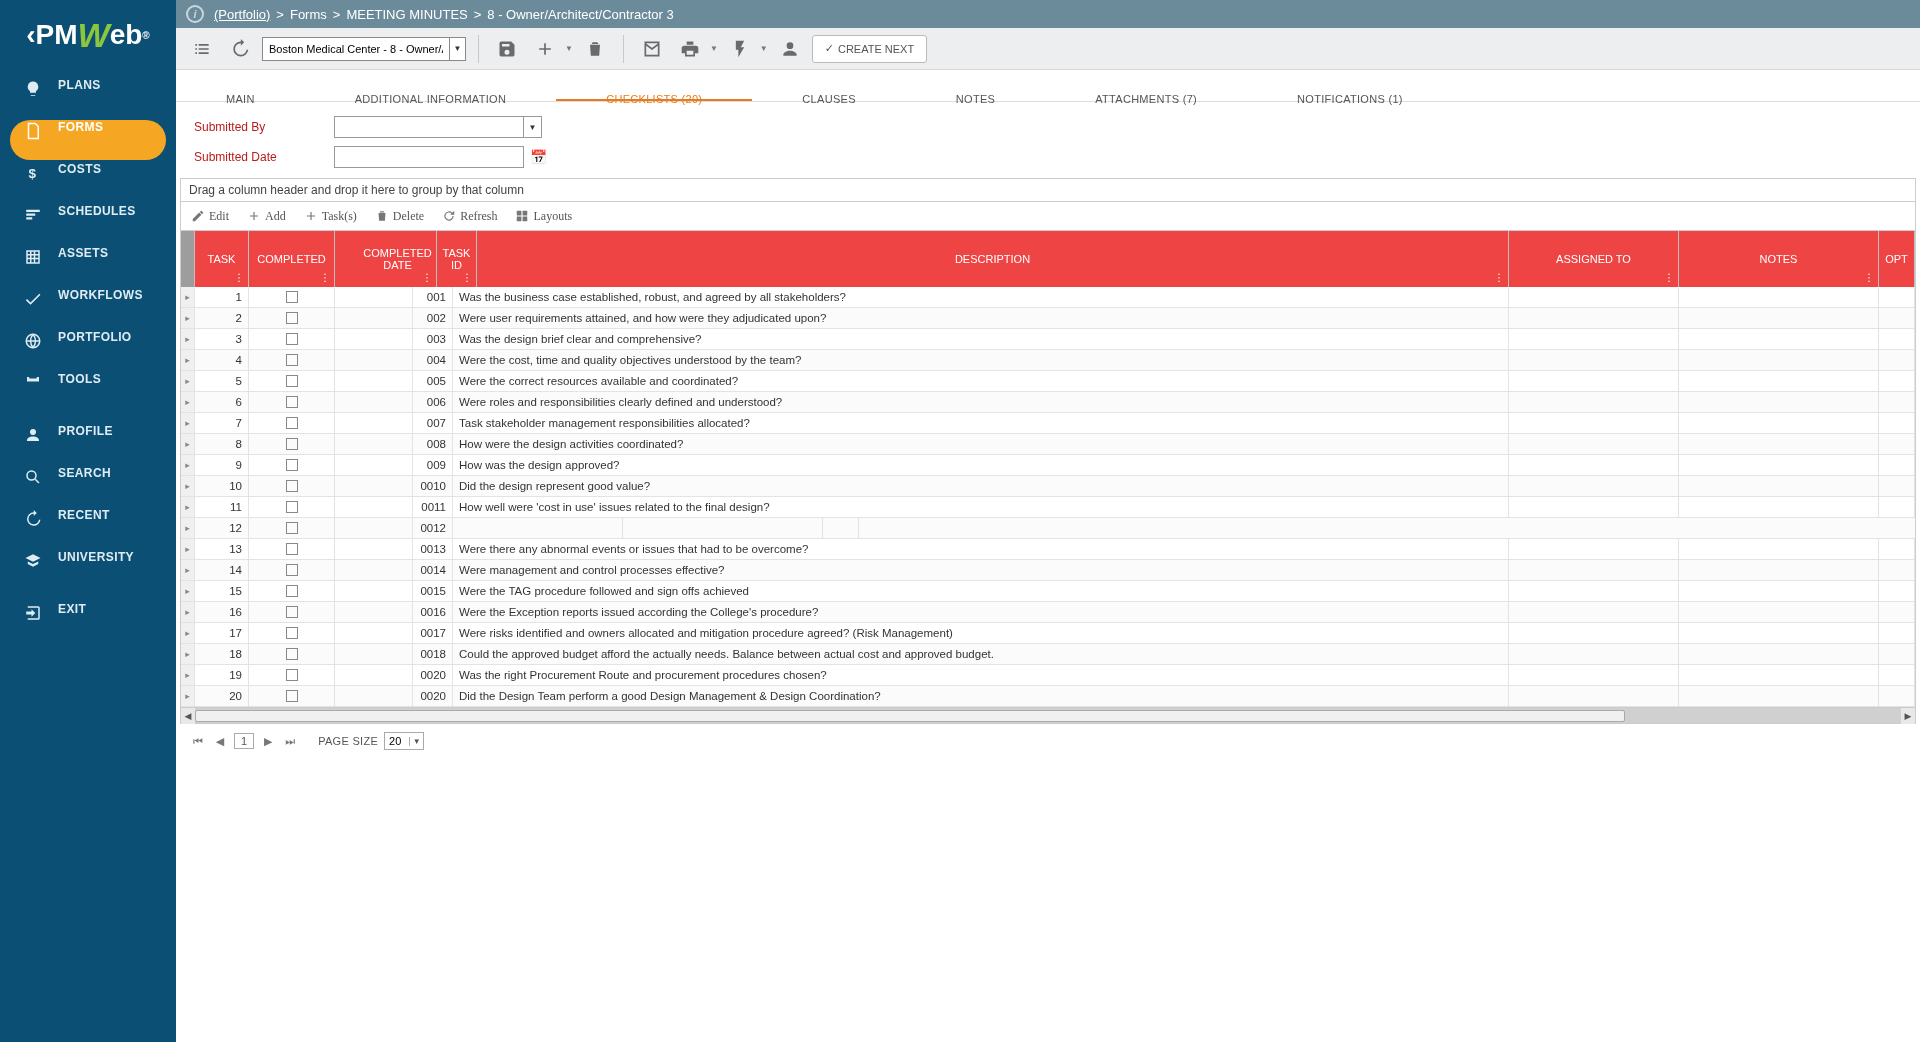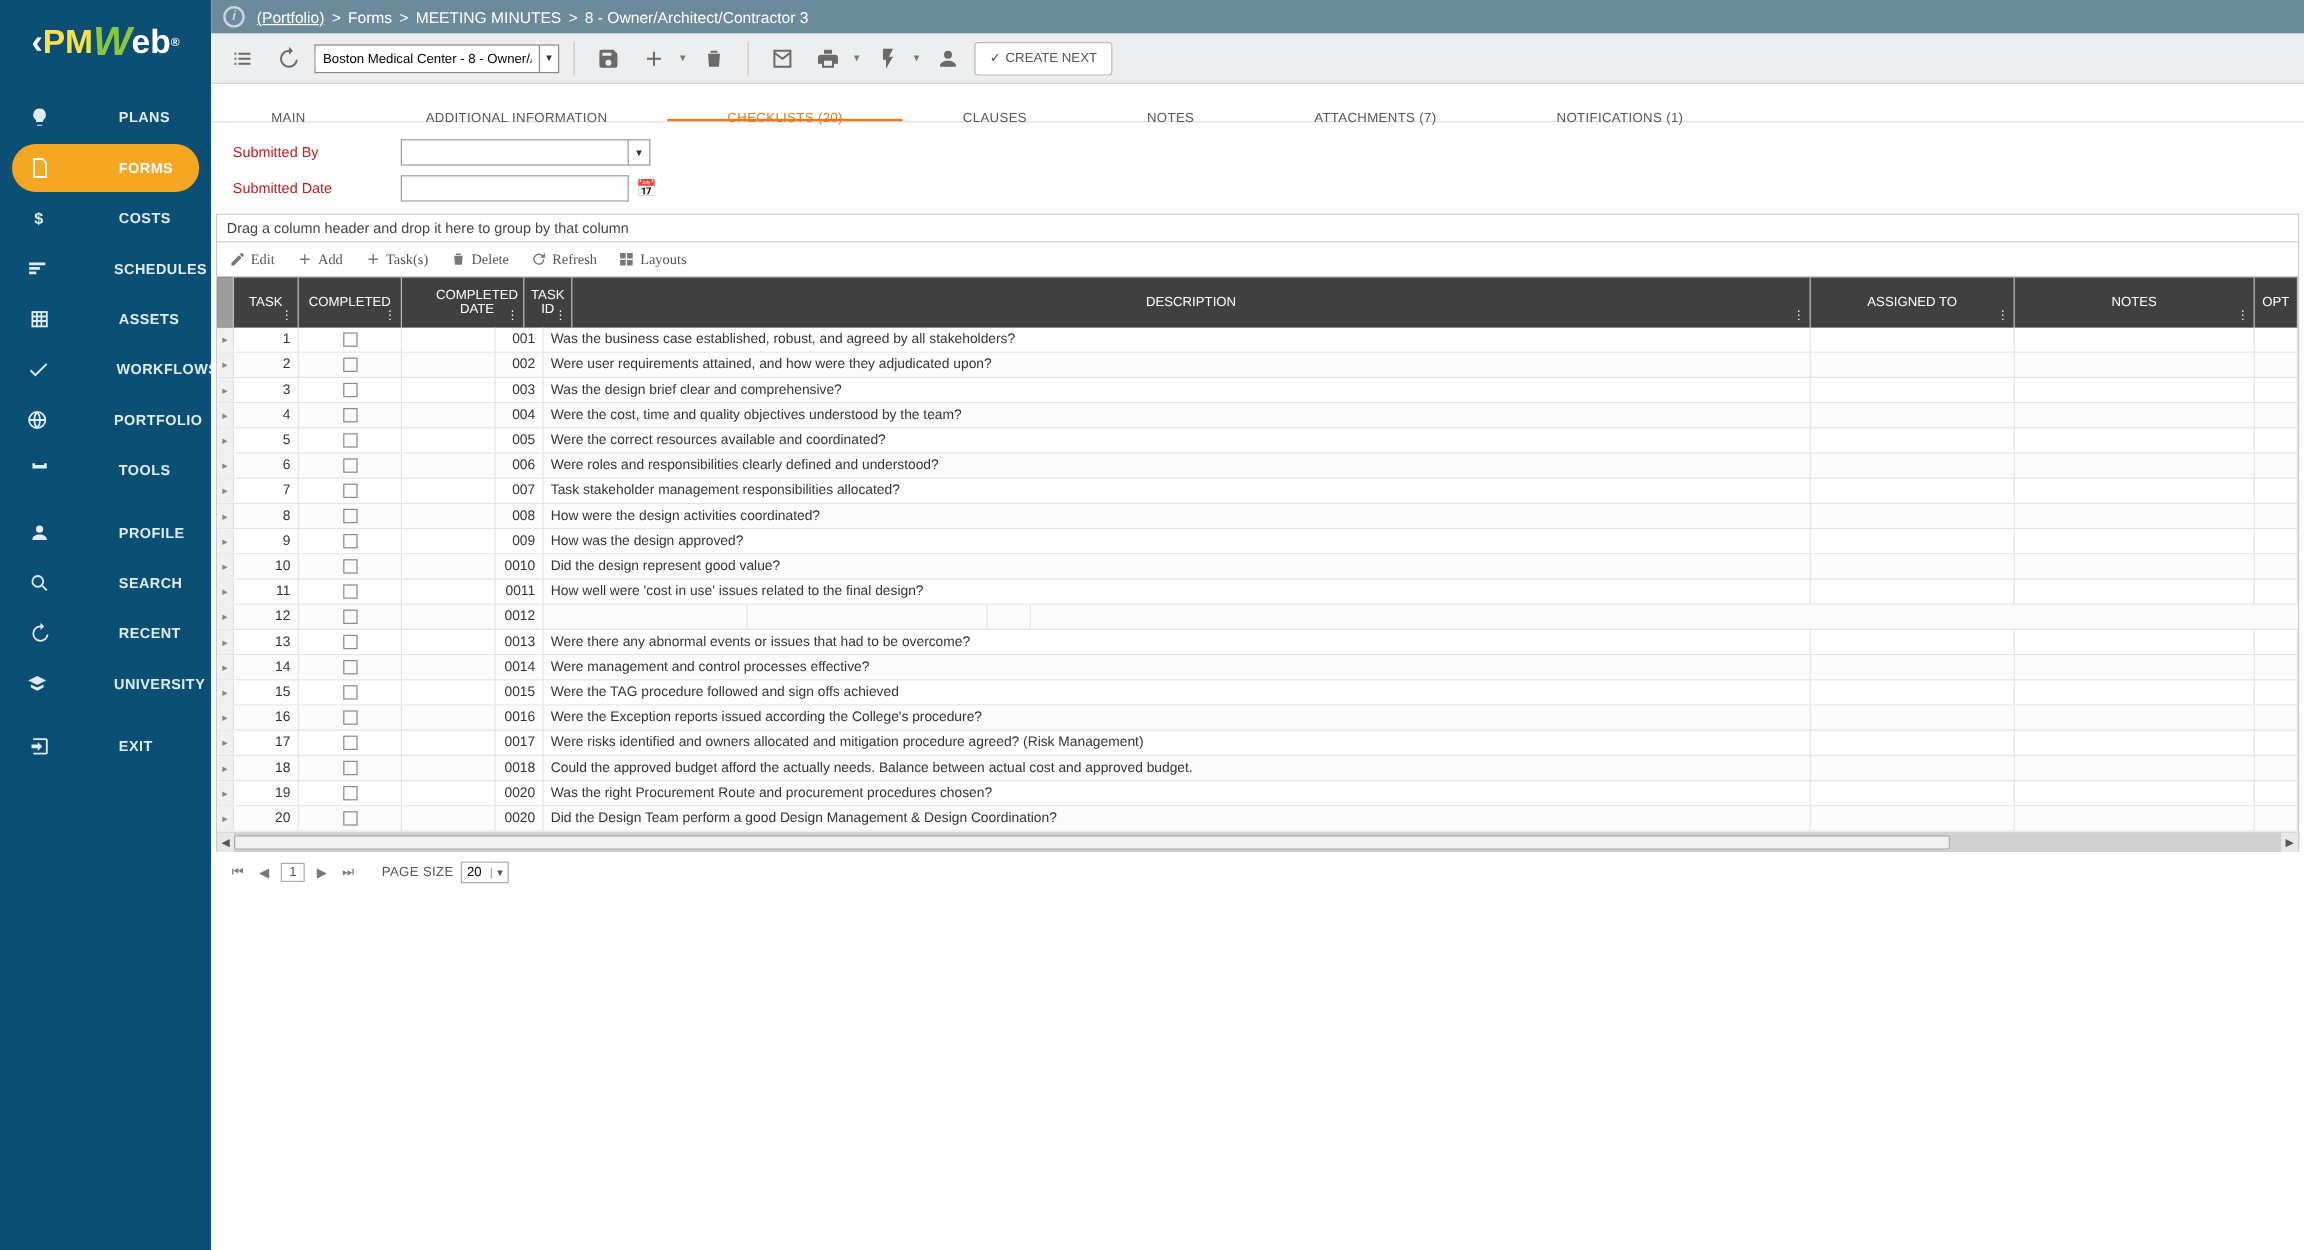--- a/index.html
+++ b/index.html
@@ -2,25 +2,25 @@
 <html><head>
 <meta charset="utf-8">
 <style>
 * { box-sizing: border-box; margin: 0; padding: 0; }
 body { font-family: "Segoe UI", Arial, sans-serif; font-size: 12px; color: #333; background: #fff; overflow: hidden; }
 .app { display: flex; height: 1042px; width: 1920px; }
 
 
 .sidebar { width: 176px; background: #0b5074; color: #fff; display: flex; flex-direction: column; }
 .logo { height: 70px; display: flex; align-items: center; justify-content: center; font-size: 28px; font-weight: bold; }
-.logo .pm { color: #fde047; }
+.logo .pm { color: #ffffff; }
 .logo .w { color: #8cc63f; font-style: italic; font-size: 34px; }
 .logo .eb { color: #fff; }
 .nav { display: flex; flex-direction: column; padding: 8px 10px; gap: 2px; }
-.nav-item { display: flex; align-items: center; height: 40px; padding: 0 12px; border-radius: 20px; cursor: pointer; color: #e0ecf3; font-size: 12px; font-weight: 600; letter-spacing: .4px; gap: 41px; }
+.nav-item { display: flex; height: 40px; padding: 0 12px; border-radius: 20px; cursor: pointer; color: #e0ecf3; font-size: 12px; font-weight: 600; letter-spacing: .4px; }
 .nav-item.active { background: #f5a623; color: #fff; }
 .nav-item .ico { width: 22px; height: 22px; margin-right: 14px; display: flex; align-items: center; justify-content: center; font-size: 18px; }
 .nav-sep { height: 8px; }
 
 
 .main { flex: 1; display: flex; flex-direction: column; background: #fff; }
 
 
 .crumb { height: 28px; background: #6b8b9a; color: #fff; display: flex; align-items: center; padding: 0 10px; font-size: 13px; gap: 6px; }
 .crumb a { color: #fff; text-decoration: underline; }
@@ -51,21 +51,21 @@
 .frm-row .combo .dd { border: 1px solid #999; border-left: none; width: 18px; display: flex; align-items: center; justify-content: center; font-size: 8px; cursor: pointer; }
 .frm-row .dateico { margin-left: 6px; color: #888; font-size: 14px; cursor: pointer; }
 
 
 .groupbar { border: 1px solid #ccc; border-bottom: none; padding: 4px 8px; font-size: 12px; color: #444; background: #fff; }
 .gridtoolbar { border: 1px solid #ccc; border-top: 1px solid #ccc; height: 30px; display: flex; align-items: center; gap: 18px; padding: 0 10px; background: #fff; }
 .gtb { display: flex; align-items: center; gap: 4px; color: #555; font-size: 12px; cursor: pointer; font-family: Liberation Serif, serif; }
 .gtb svg { width: 14px; height: 14px; fill: #777; }
 
 .gridwrap { border: 1px solid #ccc; border-top: none; overflow: hidden; }
-.ghead { display: flex; background: #404040; color: #fff; font-size: 11px; height: 42px; }
+.ghead { display: flex; background: #ef4444; color: #fff; font-size: 11px; height: 56px; }
 .gh { border-right: 1px solid #bfbfbf; display: flex; align-items: center; justify-content: center; position: relative; padding: 0 4px; text-align: center; }
 .gh .dots { position: absolute; right: 4px; bottom: 4px; font-size: 10px; }
 .col-exp { width: 14px; background: #9d9d9d; }
 .col-task { width: 54px; }
 .col-comp { width: 86px; }
 .col-cdate { width: 78px; margin-left: 24px; }
 .col-tid { width: 40px; }
 .col-desc { flex: 1; }
 .col-assn { width: 170px; }
 .col-notes { width: 200px; }

